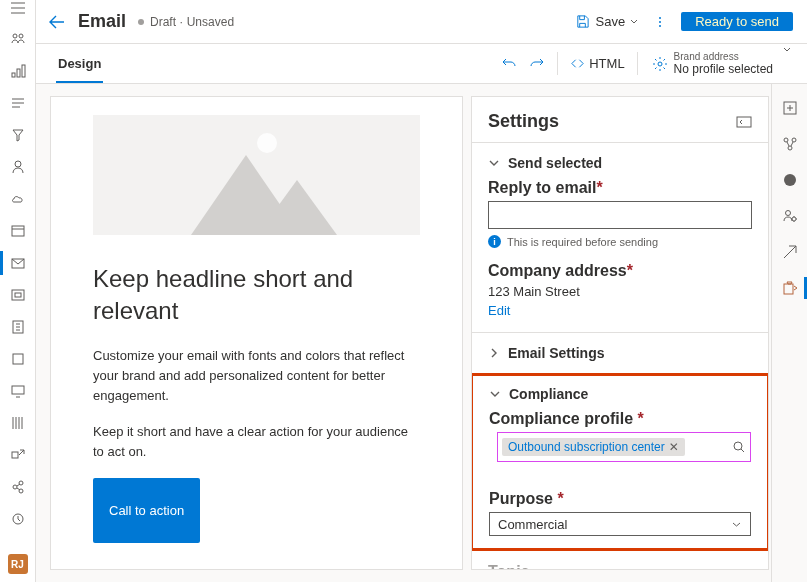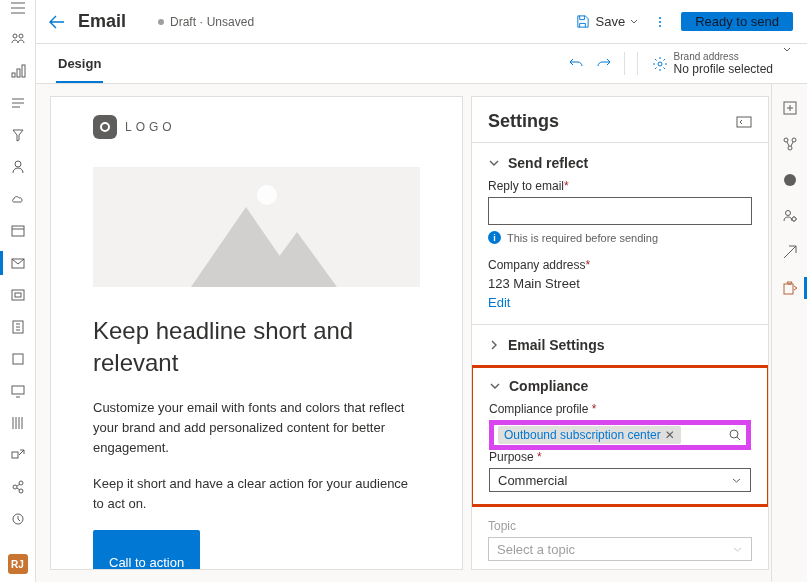--- a/index.html
+++ b/index.html
@@ -5,29 +5,29 @@
 * { box-sizing: border-box; margin: 0; padding: 0; font-family: "Segoe UI", Arial, sans-serif; }
 body { width: 807px; height: 582px; overflow: hidden; background: #fff; font-size: 13px; color: #323130; display: flex; }
 .rail { width: 36px; border-right: 1px solid #e1dfdd; display: flex; flex-direction: column; align-items: center; padding-top: 0; gap: 14px; }
 .rail .ham { color: #605e5c; cursor: pointer; }
 .rail .ri { width: 18px; height: 18px; color: #605e5c; display: flex; align-items: center; justify-content: center; position: relative; cursor: pointer; }
 .rail .ri.active::before { content: ""; position: absolute; left: -9px; top: -3px; bottom: -3px; width: 3px; background: #0078d4; }
 .rail .badge { width: 20px; height: 20px; background: #c97532; color: #fff; font-size: 10px; font-weight: 600; display: flex; align-items: center; justify-content: center; border-radius: 3px; margin-top: auto; margin-bottom: 8px; cursor: pointer; }
 .main { flex: 1; display: flex; flex-direction: column; }
 .topbar { height: 44px; border-bottom: 1px solid #e1dfdd; display: flex; align-items: center; padding: 0 14px 0 12px; }
 .back { color: #0078d4; margin-right: 12px; display: flex; cursor: pointer; }
-.title { font-size: 18px; font-weight: 600; margin-right: 32px; }
+.title { font-size: 18px; font-weight: 600; margin-right: 12px; }
 .draft-dot { width: 6px; height: 6px; border-radius: 50%; background: #a19f9d; margin-right: 6px; }
 .draft-txt { color: #605e5c; font-size: 12px; }
 .topbar .sp { flex: 1; }
 .save { display: inline-flex; align-items: center; gap: 6px; color: #323130; padding: 4px 2px; cursor: pointer; }
 .save svg { color: #0078d4; }
 .chev-sm { color: #605e5c; margin-left: 2px; cursor: pointer; }
 .dots { color: #0078d4; margin: 0 14px; cursor: pointer; }
-.primary-btn { background: #0078d4; color: #0f172a; border: none; padding: 2px 14px; font-size: 13px; border-radius: 2px; cursor: pointer; }
+.primary-btn { background: #0078d4; color: #fef9c3; border: none; padding: 2px 14px; font-size: 13px; border-radius: 2px; cursor: pointer; }
 .tabbar { height: 40px; border-bottom: 1px solid #e1dfdd; display: flex; align-items: stretch; padding: 0 14px 0 20px; }
 .tab { display: flex; align-items: center; padding: 0 2px; margin-right: 18px; color: #605e5c; font-size: 13px; cursor: pointer; position: relative; }
 .tab.active { color: #323130; font-weight: 600; }
 .tab.active::after { content: ""; position: absolute; left: 0; right: 0; bottom: 0; height: 2px; background: #0078d4; }
 .tabbar .sp { flex: 1; }
 .tbicon { display: flex; align-items: center; color: #0078d4; padding: 0 6px; cursor: pointer; }
 .sep { width: 1px; background: #e1dfdd; margin: 8px 6px; }
 .html-btn { color: #323130; font-size: 13px; display: flex; align-items: center; gap: 4px; padding: 0 6px; cursor: pointer; }
 .html-btn svg { color: #0078d4; }
 .brand { display: flex; align-items: center; gap: 6px; padding-left: 8px; color: #605e5c; cursor: pointer; }
@@ -52,29 +52,29 @@
 .body-txt { font-size: 13px; color: #323130; line-height: 1.55; margin-bottom: 16px; }
 .cta { background: #0078d4; color: #fff; border: none; padding: 25px 16px; font-size: 13px; border-radius: 2px; cursor: pointer; }
 .panel-col { width: 300px; padding: 12px 2px 12px 0; }
 .panel { background: #fff; border: 1px solid #e1dfdd; height: 100%; overflow-y: auto; }
 .panel-hd { display: flex; align-items: center; justify-content: space-between; padding: 14px 16px 10px 16px; }
 .panel-hd h2 { font-size: 18px; font-weight: 600; }
 .sec { border-top: 1px solid #e1dfdd; padding: 12px 16px 14px 16px; }
 .sec.highlight { border: 3px solid #d83b01; margin: 0 -2px; padding: 10px 16px 12px 16px; }
 .sec-h { display: flex; align-items: center; gap: 8px; font-size: 14px; font-weight: 600; cursor: pointer; margin-bottom: 8px; }
 .sec-h svg { color: #605e5c; }
-.field-lbl { font-size: 12px; color: #323130; margin: 8px 0 4px; }
+.field-lbl { font-size: 16px; color: #323130; margin: 8px 0 4px; font-weight: bold; }
 .req { color: #a4262c; }
 .txt-in { width: 100%; height: 28px; border: 1px solid #605e5c; padding: 0 6px; font-size: 13px; }
 .info-row { display: flex; align-items: center; gap: 6px; margin-top: 6px; }
 .info-ico { width: 13px; height: 13px; border-radius: 50%; background: #0078d4; color: #fff; font-size: 9px; display: flex; align-items: center; justify-content: center; font-style: normal; font-weight: bold; }
 .info-txt { font-size: 11px; color: #605e5c; }
 .static-val { font-size: 13px; margin-top: 4px; }
 .link { color: #0078d4; font-size: 13px; cursor: pointer; margin-top: 4px; display: inline-block; }
-.lookup { display: flex; align-items: center; border: 5px solid #d946ef; height: 30px; padding: 0 4px; }
+.lookup { display: flex; align-items: center; border: 1px solid #d946ef; height: 30px; padding: 0 4px; margin-left: 8px; }
 .chip { display: inline-flex; align-items: center; gap: 4px; background: #e1dfdd; color: #0078d4; padding: 2px 6px; font-size: 12px; border-radius: 2px; cursor: pointer; }
 .chip .x { color: #605e5c; cursor: pointer; }
 .lookup .sp { flex: 1; }
 .lookup .mag { color: #605e5c; cursor: pointer; }
 .select { display: flex; align-items: center; justify-content: space-between; border: 1px solid #605e5c; height: 24px; padding: 0 8px; cursor: pointer; }
 .select.disabled { color: #a19f9d; border-color: #c8c6c4; cursor: default; }
 .field-lbl.disabled { color: #a19f9d; }
 .rail2 { width: 36px; border-left: 1px solid #e1dfdd; display: flex; flex-direction: column; align-items: center; padding-top: 16px; gap: 20px; }
 .rail2 .r2 { color: #605e5c; cursor: pointer; }
 .rail2 .r2.accent { color: #b4653c; position: relative; }
@@ -227,20 +227,26 @@
         <svg width="16" height="16" viewBox="0 0 16 16" fill="none" stroke="currentColor">
           <path d="M5 3L2 6l3 3M2 6h8c2 0 4 2 4 4"></path>
         </svg>
       </span>
     <span class="tbicon">
         <svg width="16" height="16" viewBox="0 0 16 16" fill="none" stroke="currentColor">
           <path d="M11 3l3 3-3 3M14 6H6c-2 0-4 2-4 4"></path>
         </svg>
       </span>
     <div class="sep"></div>
+    <span class="html-btn">
+      <svg width="15" height="15" viewBox="0 0 16 16" fill="none" stroke="currentColor">
+          <path d="M6 4L2 8l4 4M10 4l4 4-4 4"></path>
+        </svg>
+      <span>HTML</span>
+    </span>
     <div class="sep"></div>
     <div class="brand">
       <svg class="gear" width="16" height="16" viewBox="0 0 16 16" fill="none" stroke="currentColor">
           <circle cx="8" cy="8" r="2"></circle>
           <path d="M8 1v2M8 13v2M1 8h2M13 8h2M3 3l1.5 1.5M11.5 11.5L13 13M3 13l1.5-1.5M11.5 4.5L13 3"></path>
         </svg>
       <div>
         <div class="bp-t">Brand address</div>
         <div class="bp-b">No profile selected</div>
       </div>
@@ -248,26 +254,20 @@
     <span class="chev-dn">
         <svg width="12" height="12" viewBox="0 0 12 12">
           <path d="M3 4l3 3 3-3" fill="none" stroke="currentColor"></path>
         </svg>
       </span>
   </div>
 
   <div class="content">
     <div class="canvas-col">
       <div class="canvas">
-        <div class="logo-row">
-          <div class="logo-sq">
-              <span></span>
-            </div>
-          <span class="logo-txt">LOGO</span>
-        </div>
         <div class="img-ph">
           <div class="sun"></div>
             <div class="mtn1"></div>
             <div class="mtn2"></div>
         </div>
         <div class="headline">Keep headline short and relevant</div>
         <p class="body-txt">Customize your email with fonts and colors that reflect your brand and add personalized content for better engagement.</p>
         <p class="body-txt">Keep it short and have a clear action for your audience to act on.</p>
         <button class="cta">Call to action</button>
       </div>
@@ -283,21 +283,21 @@
                 <path d="M6 4l-2 2 2 2"></path>
               </svg>
             </span>
         </div>
 
         <div class="sec">
           <div class="sec-h">
             <svg width="12" height="12" viewBox="0 0 12 12">
                 <path d="M2 4l4 4 4-4" fill="none" stroke="currentColor" stroke-width="1.4"></path>
               </svg>
-            <span>Send reflect</span>
+            <span>Send selected</span>
           </div>
           <div class="field-lbl"><span>Reply to email</span><span class="req">*</span></div>
           <input class="txt-in" type="text" style="">
           <div class="info-row">
             <span class="info-ico">i</span>
             <span class="info-txt">This is required before sending</span>
           </div>
           <div class="field-lbl" style="margin-top:14px"><span>Company address</span><span class="req">*</span></div>
           <div class="static-val">123 Main Street</div>
           <a class="link">Edit</a>
@@ -326,21 +326,21 @@
               <span class="x">✕</span>
             </span>
             <span class="sp"></span>
             <span class="mag">
                 <svg width="14" height="14" viewBox="0 0 14 14" fill="none" stroke="currentColor">
                   <circle cx="6" cy="6" r="4"></circle>
                   <path d="M9 9l3 3"></path>
                 </svg>
               </span>
           </div>
-          <div class="field-lbl" style="margin-top:0"><span>Purpose </span><span class="req">*</span></div>
+          <div class="field-lbl" style="margin-top:28px"><span>Purpose </span><span class="req">*</span></div>
           <div class="select">
             <span>Commercial</span>
             <svg width="11" height="11" viewBox="0 0 11 11">
                 <path d="M2 4l3.5 3L9 4" fill="none" stroke="#605e5c"></path>
               </svg>
           </div>
         </div>
 
         <div class="sec" style="border-top:none;padding-top:4px">
           <div class="field-lbl disabled">Topic</div>

